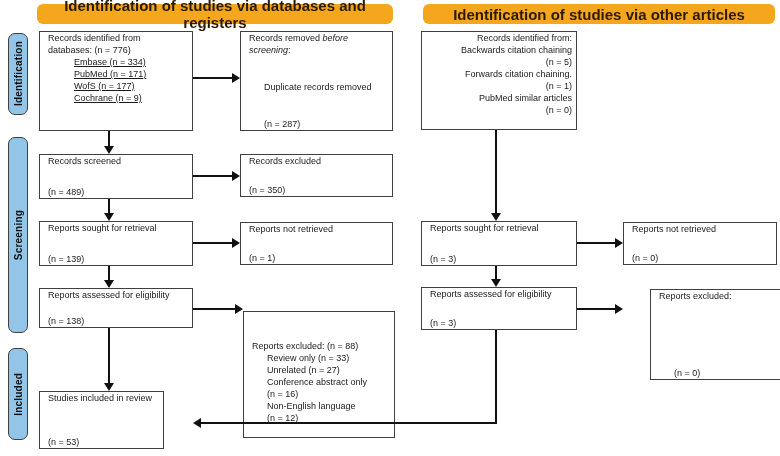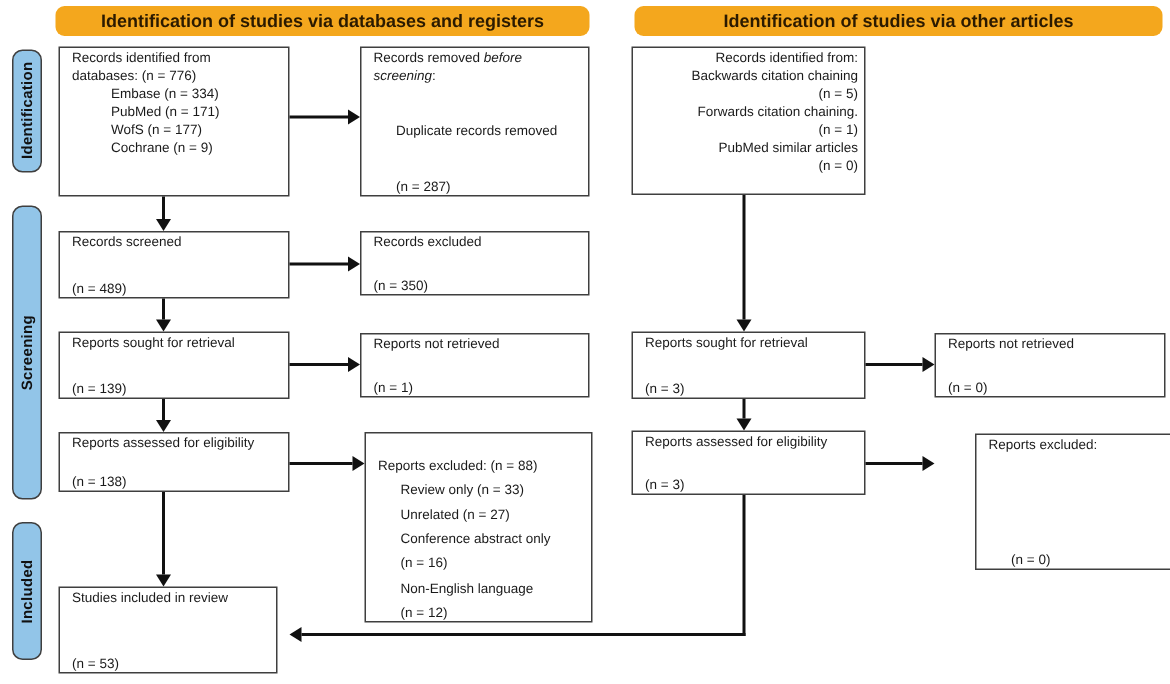--- a/index.html
+++ b/index.html
@@ -18,21 +18,21 @@
     width: 780px;
     height: 456px;
     background: #ffffff;
     overflow: hidden;
   }
   .hdr {
     position: absolute;
     background: var(--header-bg);
     color: var(--header-text);
     border-radius: 6px;
-    font-size: 12px;
+    font-size: 15px;
     font-weight: bold;
     display: flex;
     align-items: center;
     justify-content: center;
     text-align: center;
   }
   .side {
     position: absolute;
     background: var(--sidebar-bg);
     border: 1px solid var(--sidebar-border);
@@ -58,25 +58,25 @@
     font-size: 9px;
     line-height: 12px;
     padding-left: 8px;
     padding-right: 4px;
     display: flex;
     flex-direction: column;
     justify-content: space-between;
   }
   .box.top { justify-content: flex-start; padding-top: 0; }
   .box.top-j { justify-content: flex-start; padding-top: 0; text-align: right; }
-  .box.top-h { justify-content: space-between; padding-top: 15px; }
+  .box.top-h { justify-content: center; padding-top: 15px; margin-top: 23px; }
   .bl { white-space: nowrap; }
   .bl.wrap { white-space: normal; }
   .ind1 { padding-left: 15px; }
-  .ind2 { padding-left: 26px; }
+  .ind2 { padding-left: 26px; text-decoration: underline; }
   .hl { position: absolute; height: 2px; background: var(--arrow); }
   .vl { position: absolute; width: 2px; background: var(--arrow); }
   .ar::after {
     content: ""; position: absolute; left: 100%; top: -4px;
     border-left: 8px solid var(--arrow);
     border-top: 5px solid transparent; border-bottom: 5px solid transparent;
   }
   .al::before {
     content: ""; position: absolute; right: 100%; top: -4px;
     border-right: 8px solid var(--arrow);
@@ -172,21 +172,21 @@
   </div>
   <div class="box" style="left:421px;top:287px;width:156px;height:43px">
     <div class="bl">Reports assessed for eligibility</div>
     <div class="bl">(n = 3)</div>
   </div>
   <div class="box" style="left:650px;top:289px;width:154px;height:91px">
     <div class="bl">Reports excluded:</div>
     <div class="bl ind1">(n = 0)</div>
   </div>
 
-  <div class="box" style="left:39px;top:391px;width:146px;height:58px">
+  <div class="box" style="left:39px;top:391px;width:125px;height:58px">
     <div class="bl">Studies included in review</div>
     <div class="bl">(n = 53)</div>
   </div>
 
   <div class="hl ar" style="left:193px;top:77px;width:39px"></div>
   <div class="hl ar" style="left:193px;top:175px;width:39px"></div>
   <div class="hl ar" style="left:193px;top:242px;width:39px"></div>
   <div class="hl ar" style="left:193px;top:308px;width:42px"></div>
   <div class="hl ar" style="left:577px;top:242px;width:38px"></div>
   <div class="hl ar" style="left:577px;top:308px;width:38px"></div>

